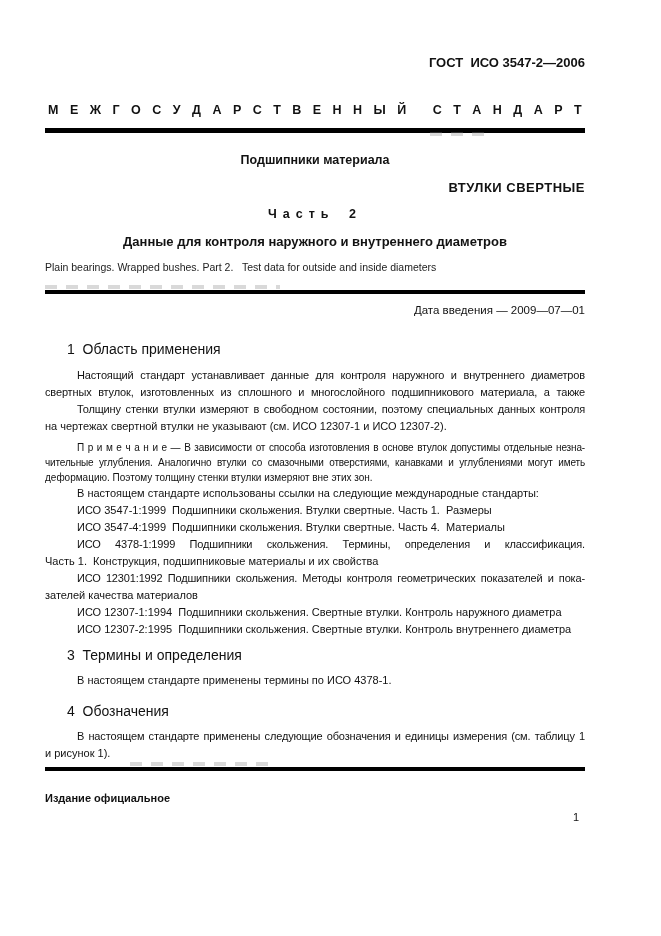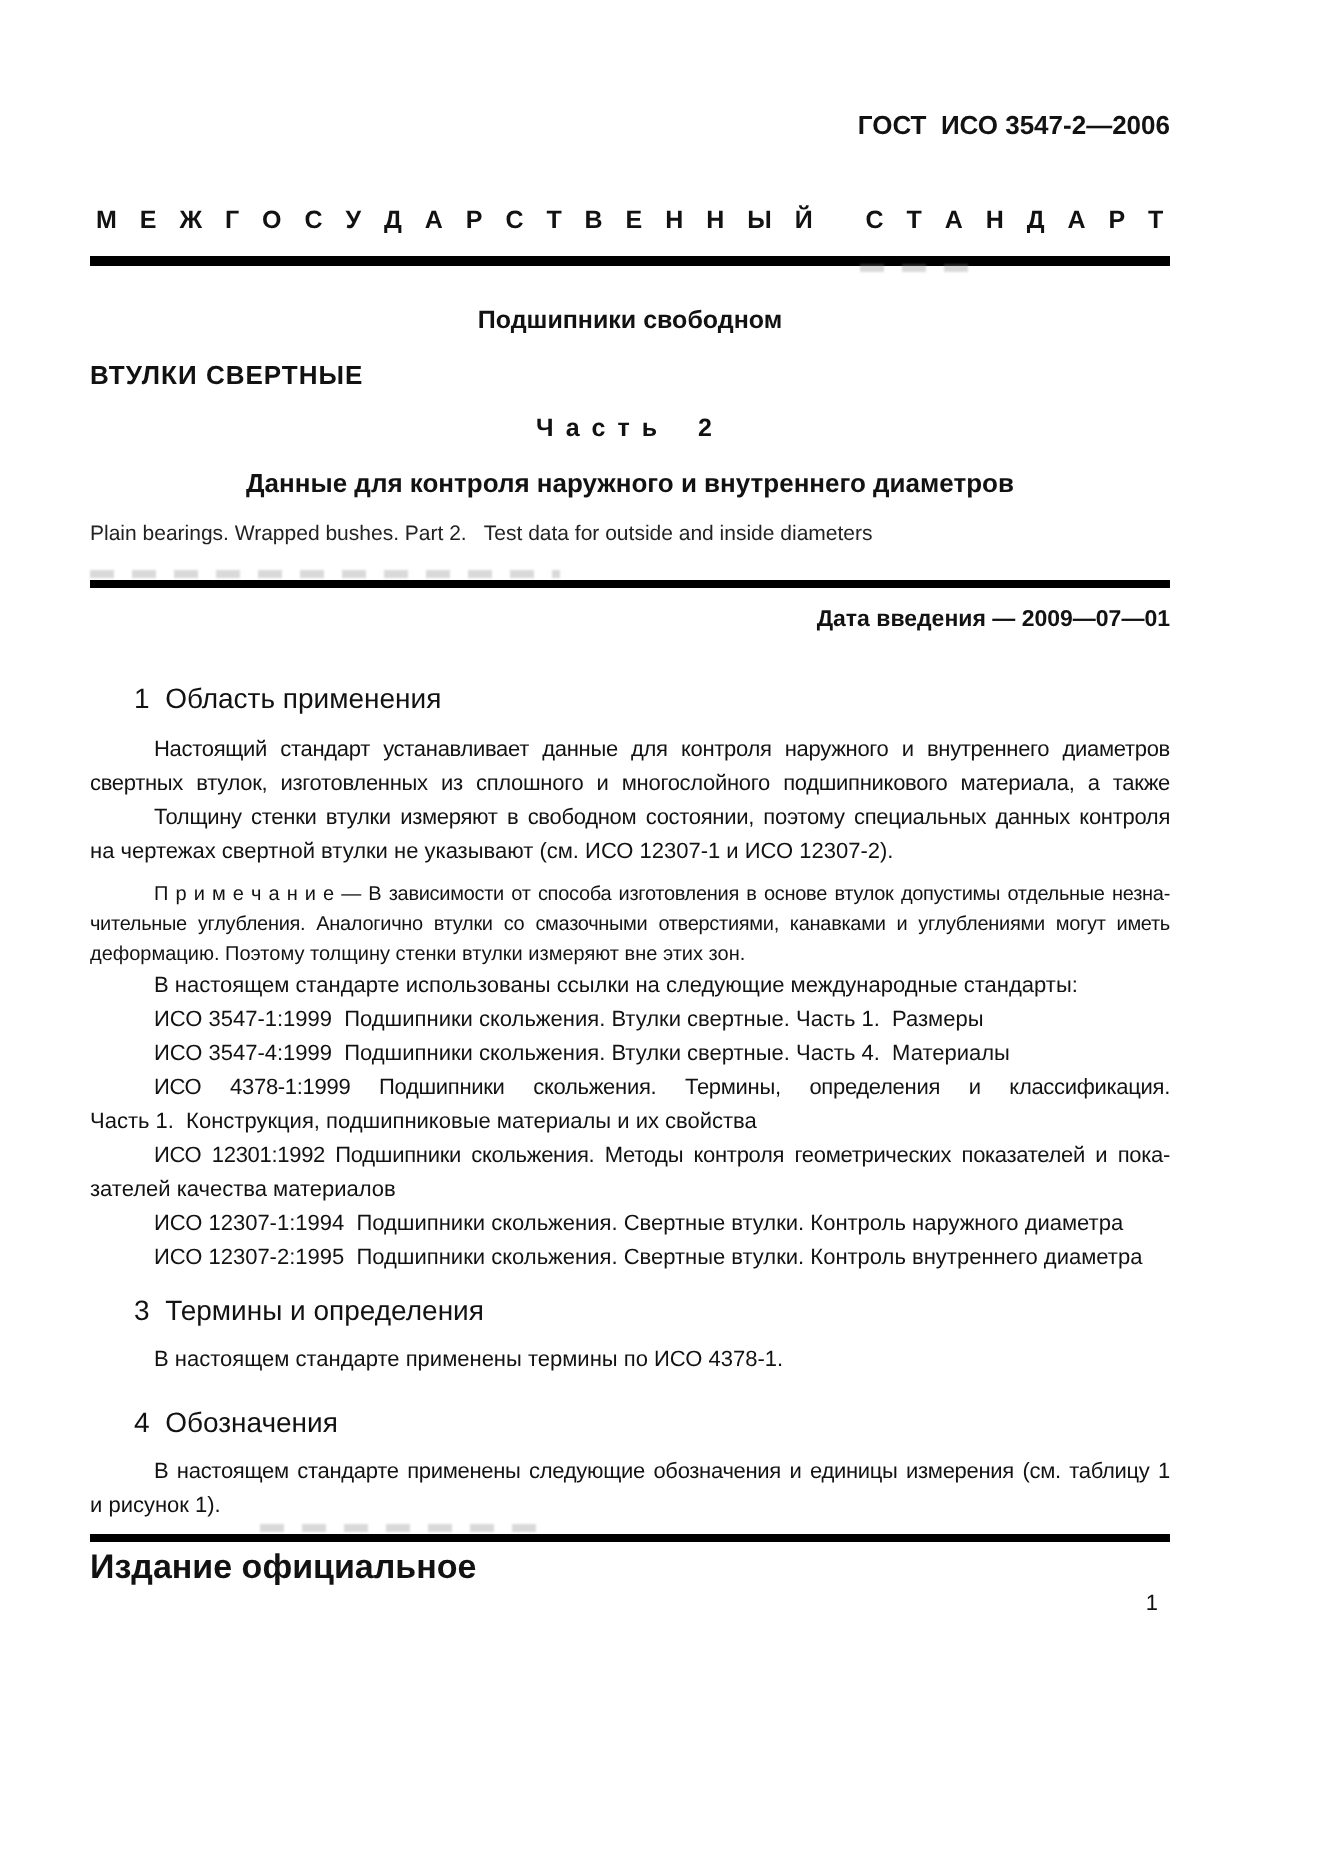--- a/index.html
+++ b/index.html
@@ -23,40 +23,40 @@
   .rule.r3{height:4px;}
   .rule-wrap.w3{margin-top:5px;}
 
   .artifact{position:absolute;height:4px;opacity:.32;filter:blur(.6px);
     background-image:repeating-linear-gradient(90deg,#8a8a8a 0 12px,transparent 12px 21px);}
   .a1{top:4px;left:385px;width:62px;}
   .a2{top:-5px;left:0;width:235px;}
   .a3{top:-5px;left:85px;width:145px;}
 
   .t1{margin-top:20px;text-align:center;font-weight:bold;font-size:12.5px;line-height:14px;}
-  .t2{margin-top:13px;text-align:left;font-weight:bold;font-size:13px;line-height:15px;letter-spacing:.5px;}
+  .t2{margin-top:13px;text-align:right;font-weight:bold;font-size:13px;line-height:15px;letter-spacing:.5px;}
   .t3{margin-top:12px;text-align:center;font-weight:bold;font-size:12.5px;line-height:14px;letter-spacing:6px;word-spacing:5px;}
   .t4{margin-top:13px;text-align:center;font-weight:bold;font-size:13px;line-height:15px;}
   .ten{margin-top:12px;text-align:left;font-size:10.5px;line-height:13px;white-space:pre;color:#222;}
 
-  .date{margin-top:9px;text-align:right;font-weight:bold;font-size:11.5px;line-height:14px;white-space:pre;}
+  .date{margin-top:9px;text-align:right;font-weight:normal;font-size:11.5px;line-height:14px;white-space:pre;}
 
   .h{font-weight:normal;font-size:14px;line-height:16px;margin-left:22px;white-space:pre;}
   .h.h0{margin-top:24px;margin-bottom:10px;}
   .h.h1{margin-top:8px;margin-bottom:12px;}
   .h.h2{margin-top:9px;margin-bottom:9px;}
   .h.h3{margin-top:14px;margin-bottom:9px;}
 
   .ln{font-size:11px;line-height:17px;height:17px;white-space:pre;}
   .ln.ind{padding-left:32px;}
   .ln.jst{white-space:normal;text-align:justify;text-align-last:justify;-moz-text-align-last:justify;letter-spacing:-0.15px;overflow:hidden;}
   .ln.sm{font-size:10px;line-height:15px;height:15px;}
   .ln:not(.sm)+.ln.sm{margin-top:5px;}
 
-  .edition{margin-top:6px;font-weight:bold;font-size:17px;line-height:13px;}
+  .edition{margin-top:21px;font-weight:bold;font-size:11px;line-height:13px;}
   .pagenum{margin-top:6px;text-align:right;font-size:11px;line-height:13px;padding-right:6px;}
 </style>
 </head>
 <body>
 
 <div class="content">
 
   <div class="doc-code">ГОСТ  ИСО 3547-2—2006</div>
 
   <div class="std-row">
@@ -87,21 +87,21 @@
       <span>А</span>
       <span>Р</span>
       <span>Т</span>
     </div>
 
   <div class="rule-wrap">
     <div class="rule r1"></div>
     <div class="artifact a1"></div>
   </div>
 
-  <div class="t1">Подшипники свободном</div>
+  <div class="t1">Подшипники материала</div>
   <div class="t2">ВТУЛКИ СВЕРТНЫЕ</div>
   <div class="t3">Часть 2</div>
   <div class="t4">Данные для контроля наружного и внутреннего диаметров</div>
   <div class="ten">Plain bearings. Wrapped bushes. Part 2.   Test data for outside and inside diameters</div>
 
   <div class="rule-wrap w2">
     <div class="artifact a2"></div>
     <div class="rule r2"></div>
   </div>
 

